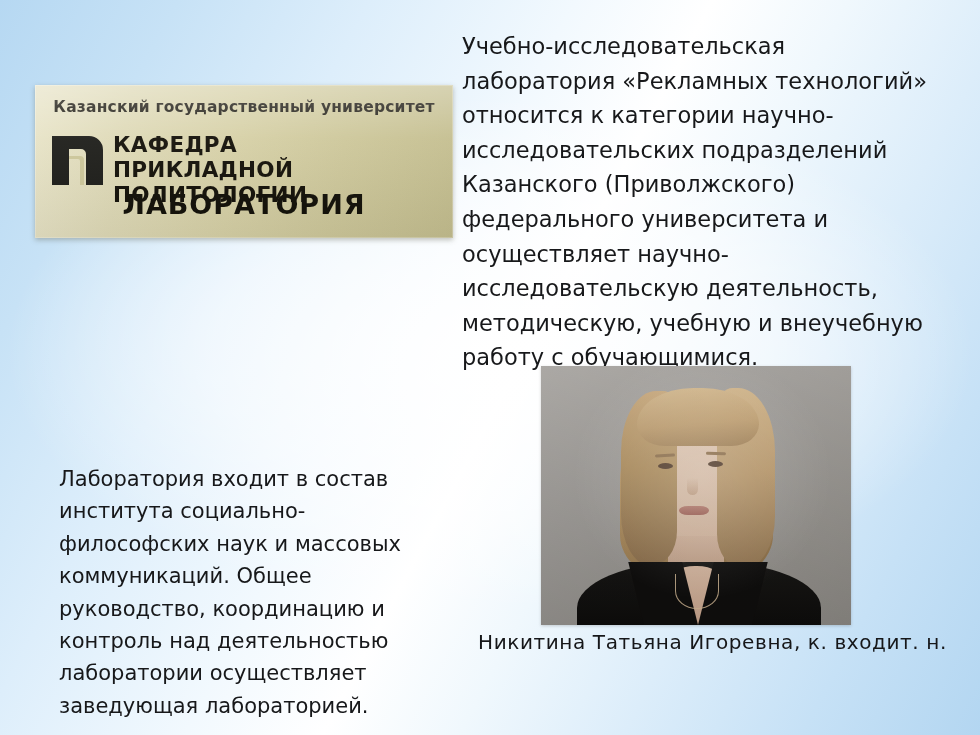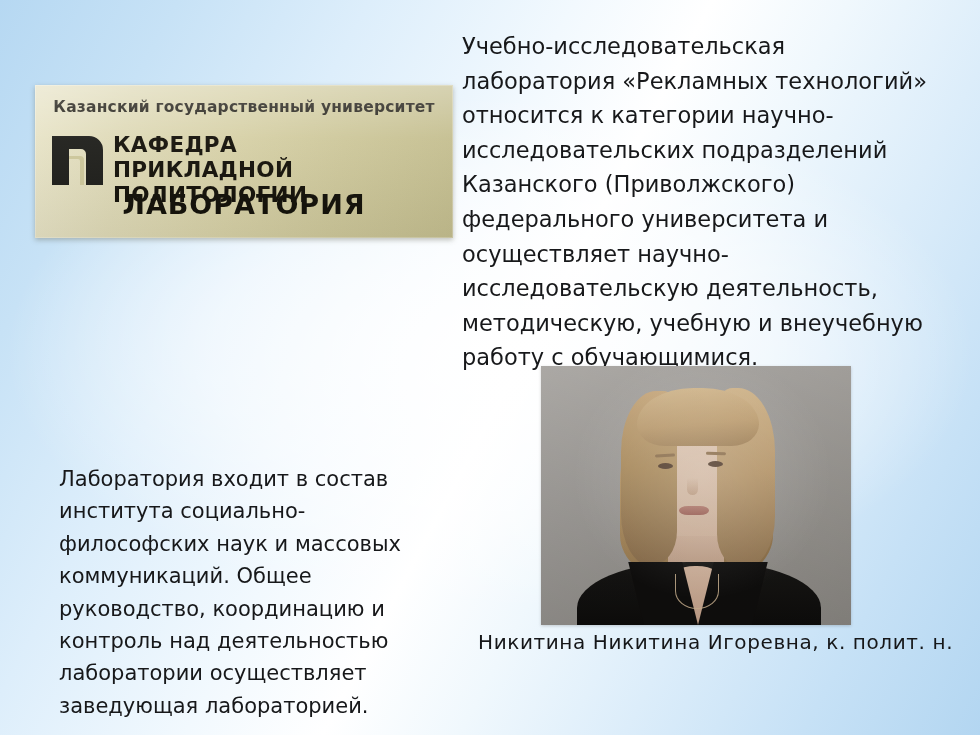--- a/index.html
+++ b/index.html
@@ -197,15 +197,15 @@
     <div class="nose"></div>
     <div class="mouth"></div>
     <div class="body"></div>
     <div class="chest"></div>
     <div class="lapel-l"></div>
     <div class="lapel-r"></div>
     <div class="necklace"></div>
     <div class="vignette"></div>
   </div>
 
-  <div id="caption">Никитина Никитина Игоревна, к. полит. н.</div>
+  <div id="caption">Никитина Татьяна Игоревна, к. входит. н.</div>
 
 </div>
 
 </body></html>

